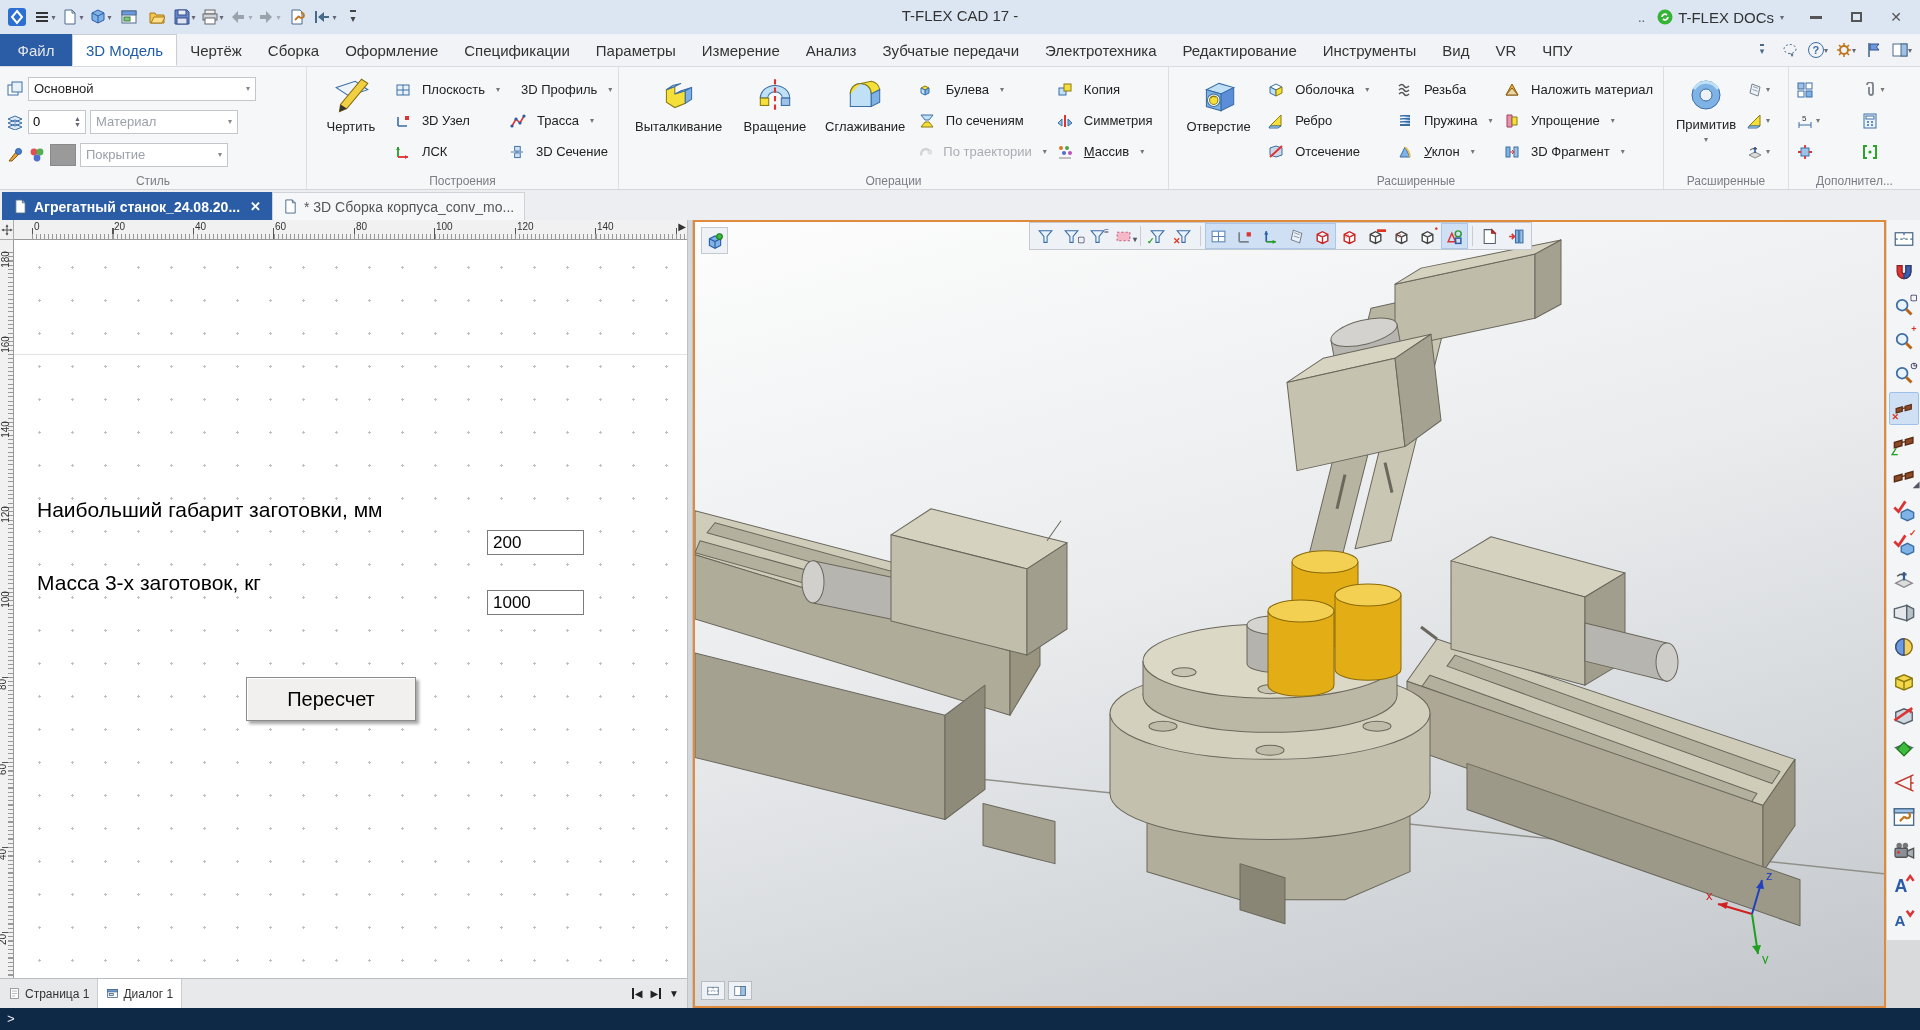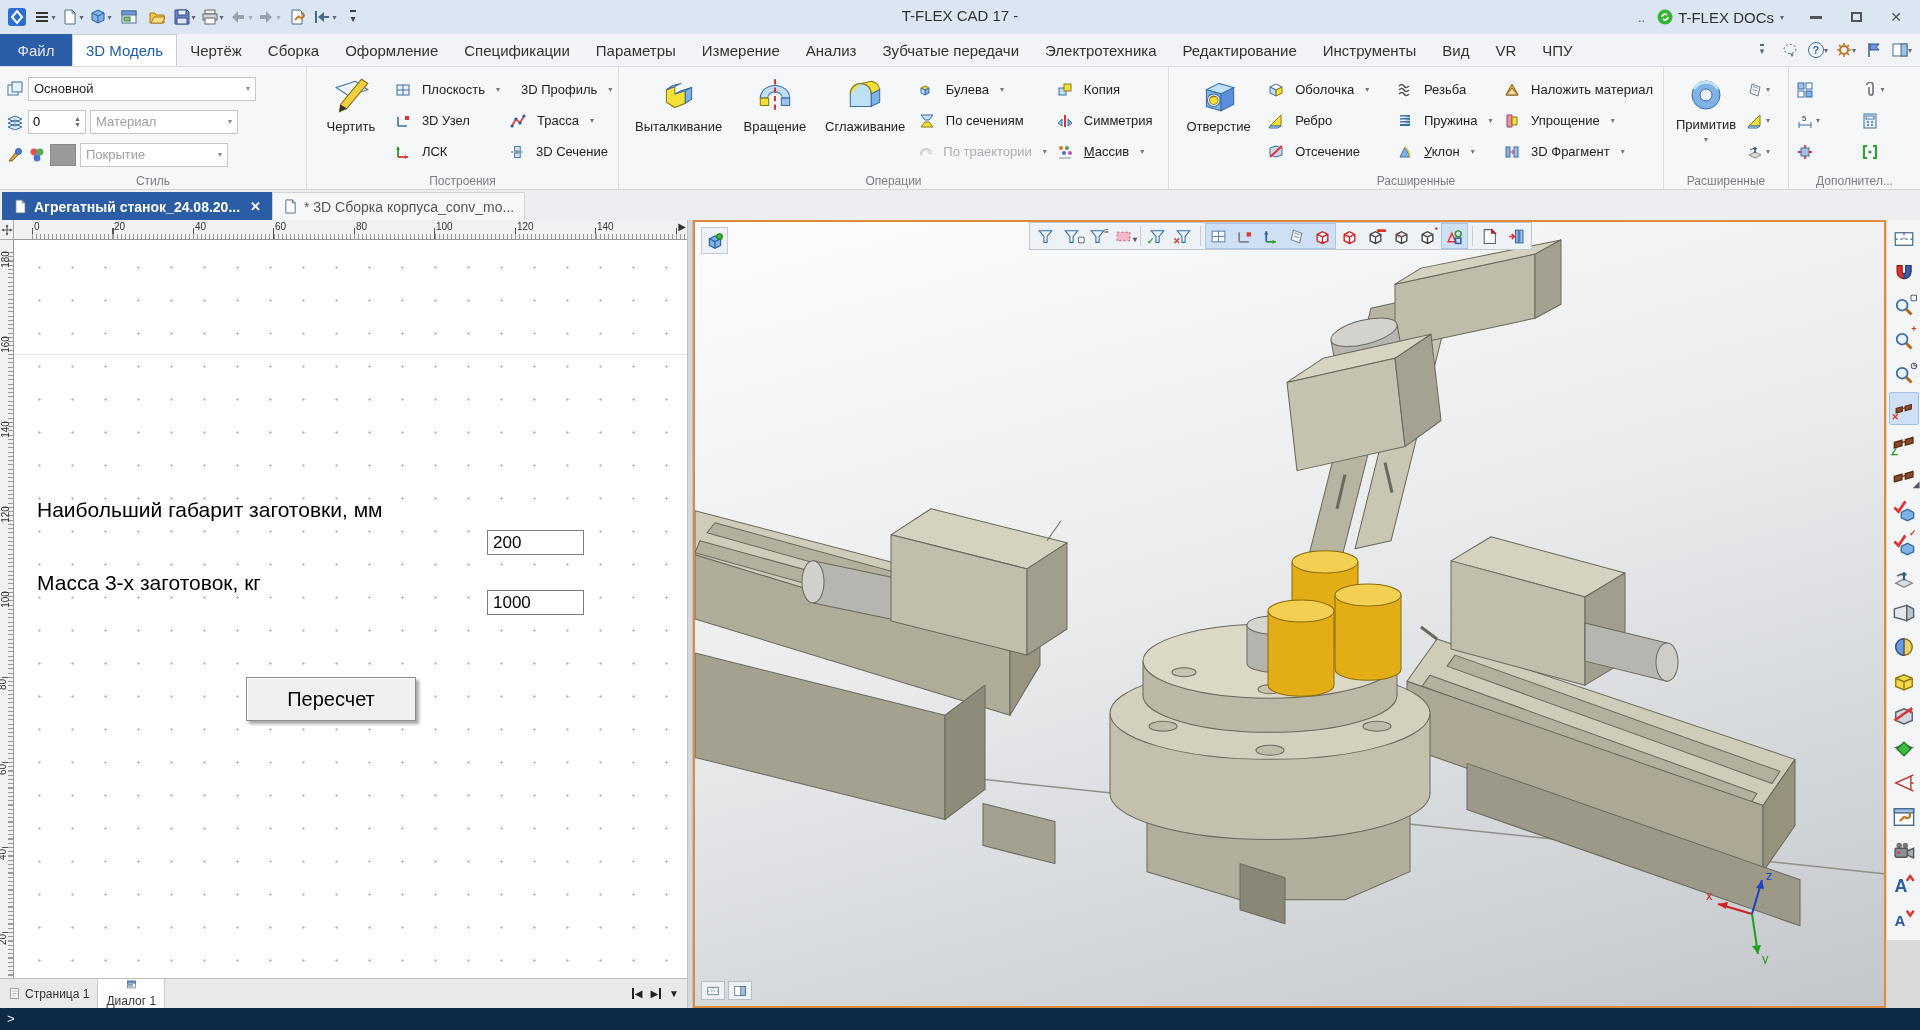--- a/index.html
+++ b/index.html
@@ -79,21 +79,21 @@
     background-size:5px 100%,11px 100%; background-repeat:no-repeat,no-repeat; background-position:right 12px,right 12px; }
   .vruler span { position:absolute; left:-3px; font-size:10px; color:#333; transform:rotate(-90deg); }
   .dcanvas { position:absolute; top:20px; left:14px; right:0; bottom:22px; overflow:hidden; background:#fff;
     background-image:radial-gradient(#bfbfbf 1px,transparent 1.2px); background-size:33px 33px; background-position:9px 11px; }
   .faintline { position:absolute; left:0; right:0; top:114px; height:1px; background:#e3e3e3; }
   .dlg-label { position:absolute; left:23px; font-size:21px; color:#000; }
   .dlg-input { position:absolute; left:473px; width:97px; height:25px; border:1px solid #7c7c7c; font-size:17px; padding:0 5px; font-family:"Liberation Sans",sans-serif; background:#fff; }
   .dlg-btn { position:absolute; left:232px; top:418px; width:170px; height:44px; background:#f1f0ee; border:1px solid #8a8a8a; box-shadow:3px 3px 3px rgba(0,0,0,.35), inset 1px 1px 0 #fff; font-size:20px; color:#000; font-family:"Liberation Sans",sans-serif;margin-top:19px; }
   .pagetabs { position:absolute; left:0; right:0; bottom:0; height:30px; background:#e7e9eb; border-top:1px solid #b9bcbf; display:flex; align-items:stretch; font-size:12px; color:#333; }
   .ptab { display:flex; align-items:center; gap:4px; padding:0 8px; border-right:1px solid #c9ccd0; }
-  .ptab.active { background:#fff;flex-direction:column; }
+  .ptab.active { background:#fff; }
   .pnav { margin-left:auto; display:flex; align-items:center; gap:8px; padding-right:8px; color:#222; font-size:10px; }
   .pnav .b { display:flex; align-items:center; }
   .pnav .bar-l { border-left:2px solid #222; padding-left:1px; }
   .pnav .bar-r { border-right:2px solid #222; padding-right:1px; }
 
   .splitter { width:6px; background:#d6d9dc; border-left:1px solid #bfc2c5; border-right:1px solid #bfc2c5; flex:0 0 auto; }
 
   
   .viewport { position:relative; flex:1 1 auto; border:2px solid #e08a3c; background:linear-gradient(165deg,#fdfdfd 0%,#e9ebed 45%,#c3c7cb 100%); overflow:hidden; }
   .machine { position:absolute; inset:0; width:100%; height:100%; }

